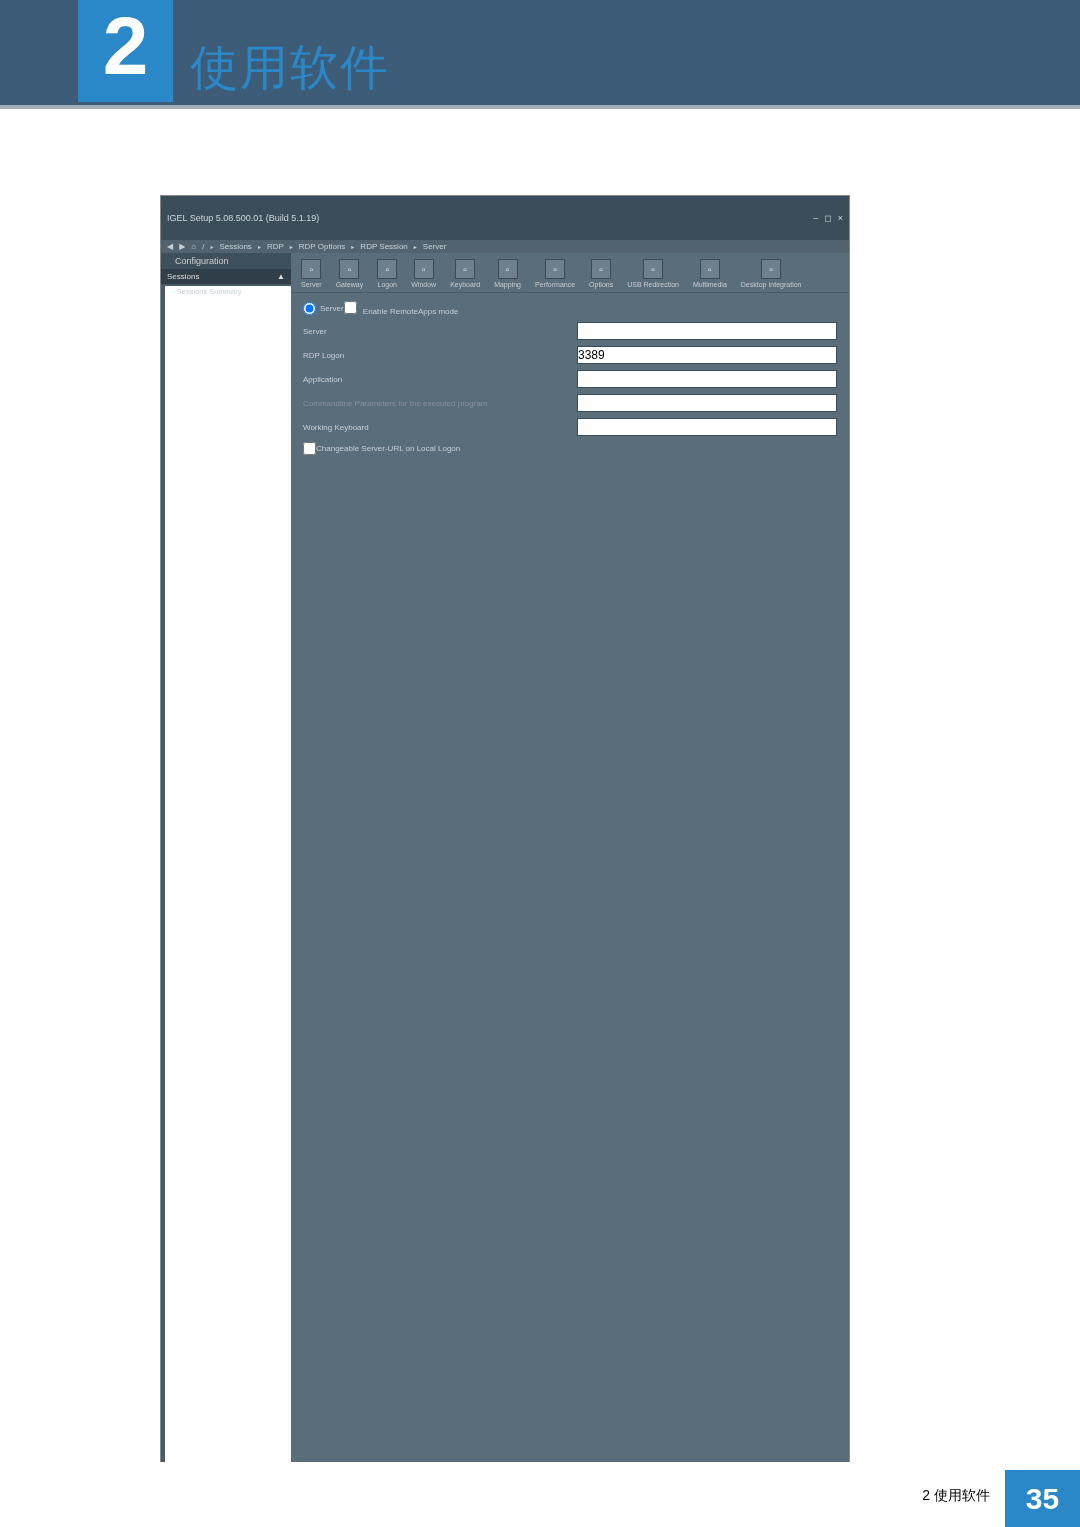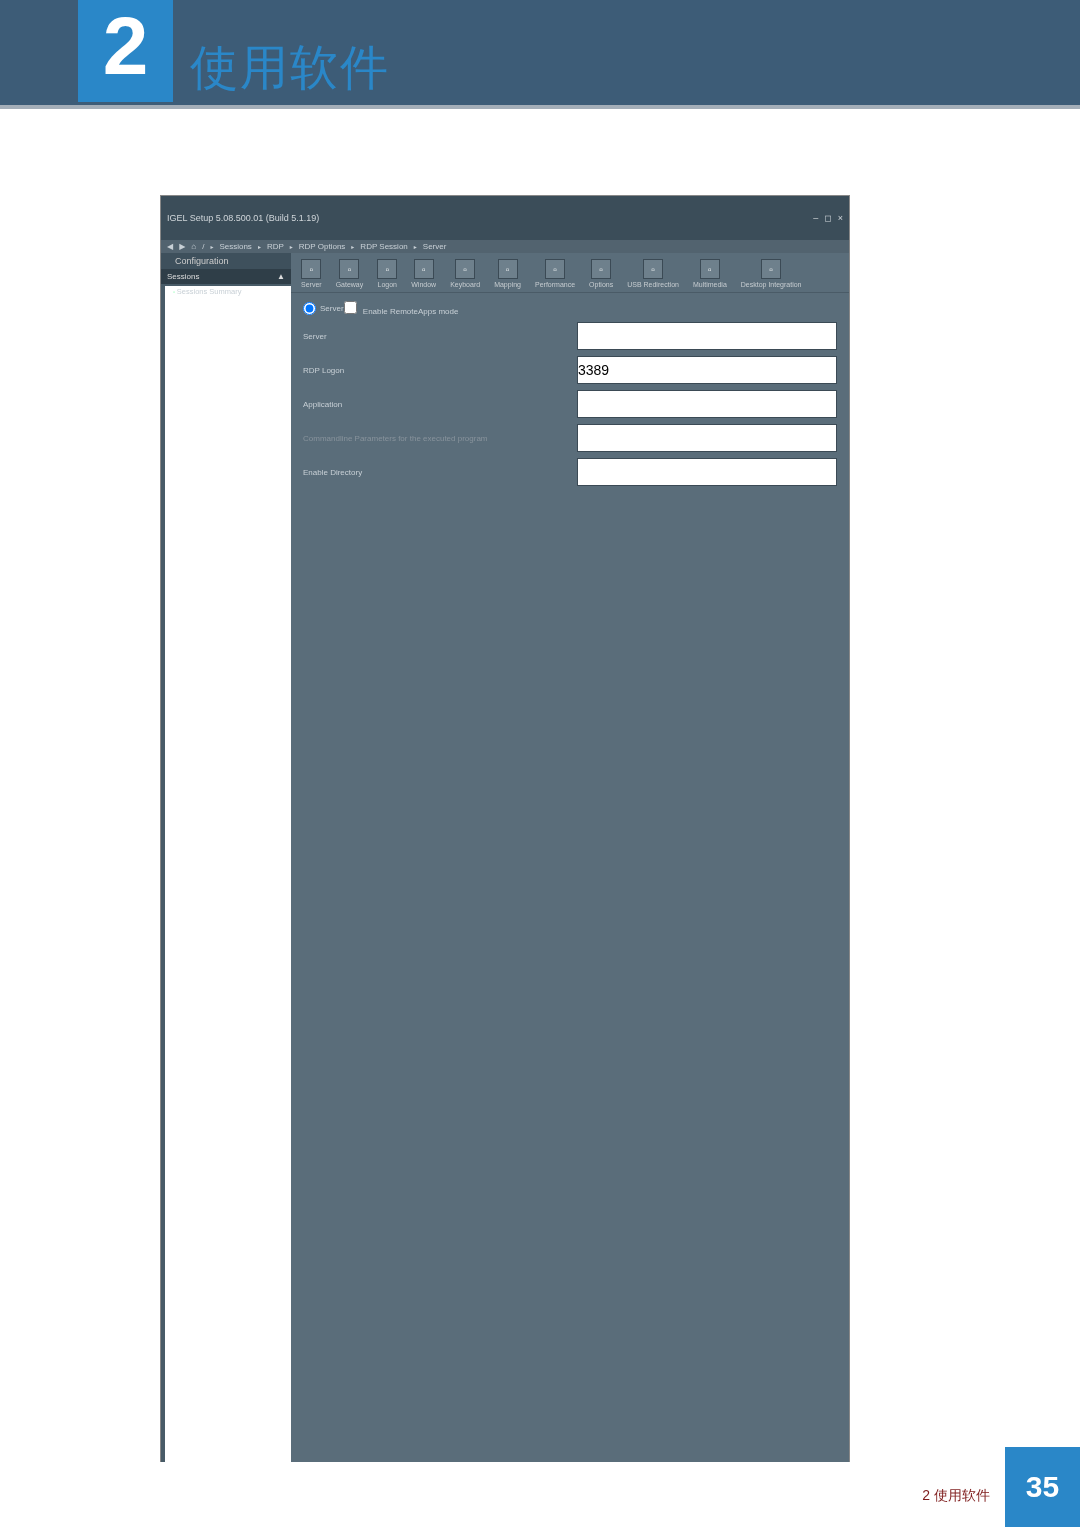--- a/index.html
+++ b/index.html
@@ -25,28 +25,28 @@
   .ss-tree .i1 { padding-left: 8px; }
   .ss-tree .page::before { content: "▫ "; color: #9fb; font-size: 6px; }
 
   .ss-main { flex: 1; background: #5a6d7a; position: relative; min-height: 260px; }
   .ss-tabs { display: flex; gap: 14px; padding: 6px 10px 4px 10px; border-bottom: 1px solid #4a5b67; }
   .ss-tab { display: flex; flex-direction: column; align-items: center; gap: 2px; font-size: 7px; color: #c6ccd0; }
   .ss-tab .ico { width: 20px; height: 20px; background: #6e808c; border: 1px solid #3b4a55; display: flex; align-items: center; justify-content: center; font-size: 10px; color: #fff; }
   .ss-form { padding: 8px 12px; }
   .ss-row { display: flex; align-items: center; margin-bottom: 6px; font-size: 8px; color: #c8d0d6; }
   .ss-row .lbl { width: 120px; }
-  .ss-row input[type="text"] { width: 260px; height: 28px; font-size: 14px; background: #fff; border: 1px solid #3b4a55; }
+  .ss-row input[type="text"] { width: 260px; height: 18px; font-size: 12px; background: #fff; border: 1px solid #3b4a55; }
   .ss-row.radio input { margin-right: 4px; }
   .ss-row .ghost { color: #88939c; }
 
   .page-footer { position: absolute; bottom: 0; left: 0; right: 0; height: 65px; background: #fff; }
-  .page-num-box { position: absolute; right: 0; bottom: 0; width: 75px; height: 80px; background: #2a87c8; display: flex; align-items: center; justify-content: center; }
+  .page-num-box { position: absolute; right: 0; bottom: 0; width: 75px; height: 57px; background: #2a87c8; display: flex; align-items: center; justify-content: center; }
   .page-num { color: #fff; font-size: 30px; font-weight: 700; }
-  .page-foot-txt { position: absolute; right: 90px; bottom: 22px; font-size: 14px; color: #7f1d1d; }
+  .page-foot-txt { position: absolute; right: 90px; bottom: 22px; font-size: 14px; color: #000000; }
 </style>
 </head>
 <body>
 
 <div class="page">
   <div class="header-bar">
     <div class="chapter-badge">
       <span class="chapter-num">2</span>
     </div>
     <div class="chapter-title">使用软件</div>
@@ -158,23 +158,27 @@
                 <span class="lbl">Application</span>
                 <span style="flex:1"></span>
                 <input type="text" style="">
               </div>
             <div class="ss-row">
                 <span class="ghost">Commandline Parameters for the executed program</span>
                 <span style="flex:1"></span>
                 <input type="text" style="">
               </div>
             <div class="ss-row">
-                <span class="lbl">Enable Directory</span>
+                <span class="lbl">Working Keyboard</span>
                 <span style="flex:1"></span>
                 <input type="text" style="">
+              </div>
+            <div class="ss-row">
+                <input type="checkbox" style=""> 
+                <span>Changeable Server-URL on Local Logon</span>
               </div>
           </div>
         </div>
       </div>
 
     </div>
 
   </div>
 
   <div class="page-footer">

